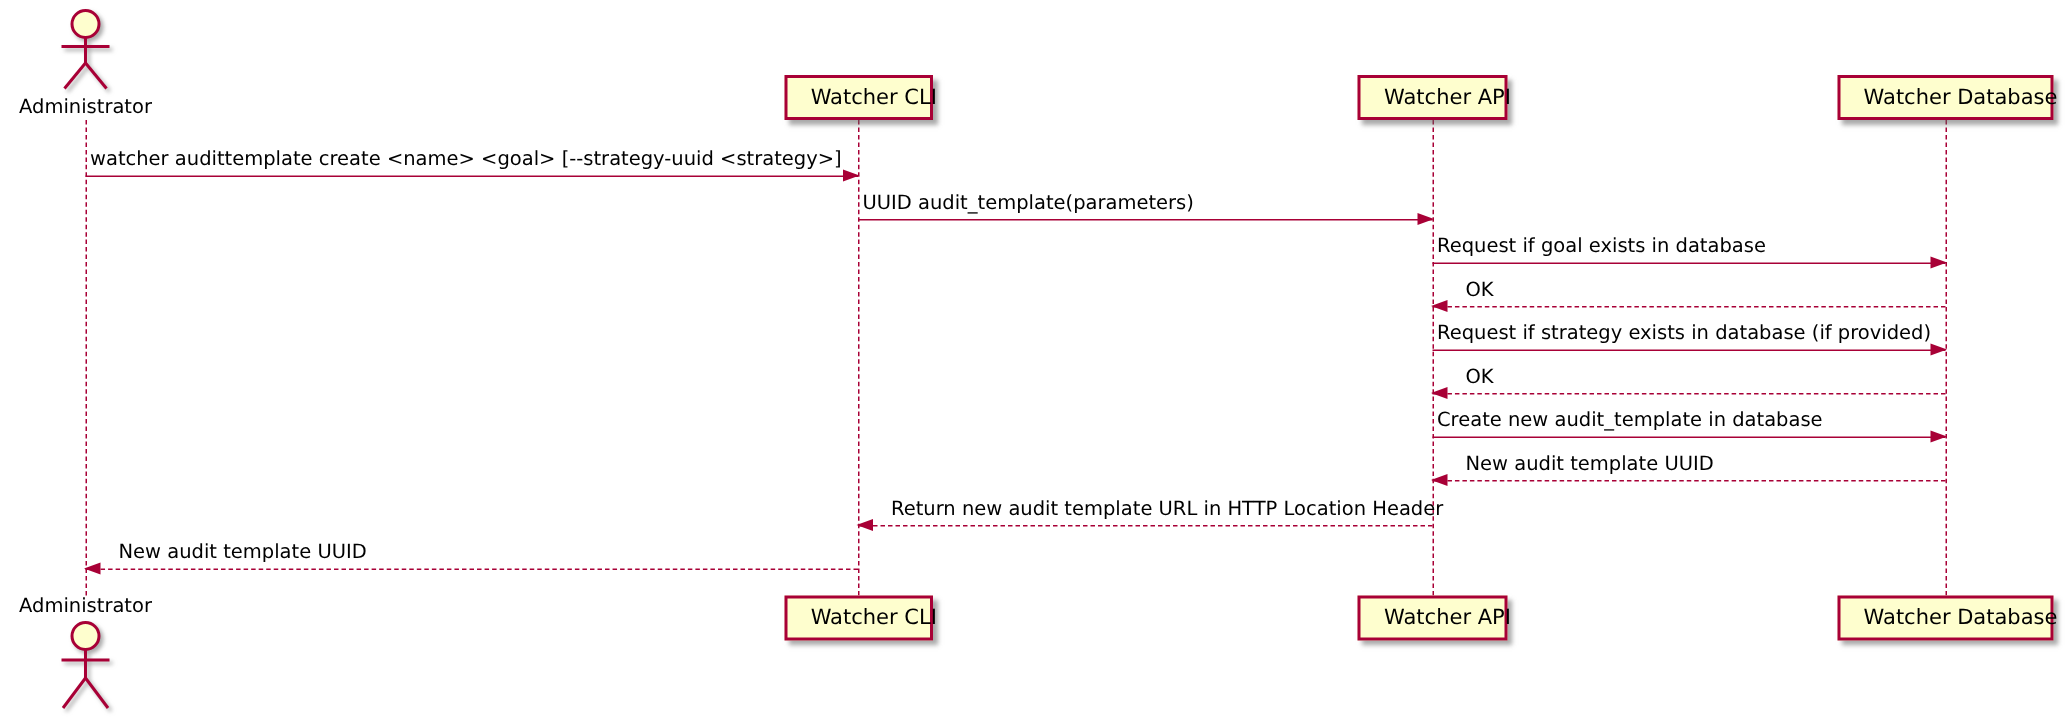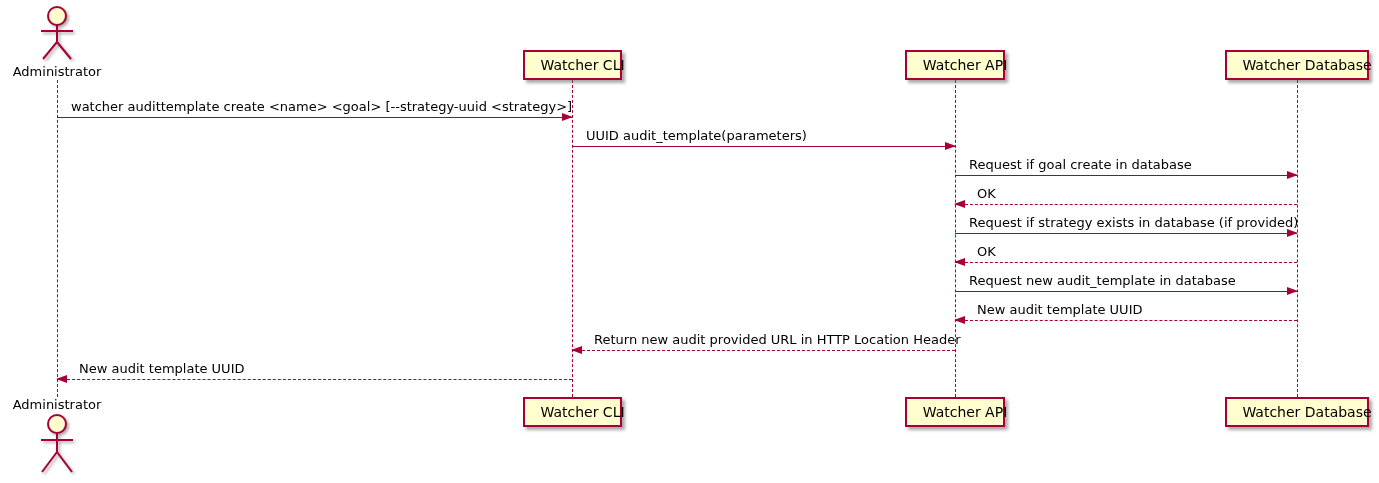--- a/index.html
+++ b/index.html
@@ -60,21 +60,21 @@
   .message { position: absolute; height: 0; }
   .msg-line {
     position: absolute;
     left: 0; right: 0; top: 0;
     border-top: 1px solid var(--line);
   }
   .message.dashed .msg-line { border-top-style: dashed; }
   .msg-label {
     position: absolute;
     bottom: 3px;
-    left: 14px;
+    left: 3px;
     white-space: nowrap;
     font-size: 13px;
     color: var(--txt);
   }
   .message.rtl .msg-label { left: 22px; text-align: right; }
   .arrowhead {
     position: absolute;
     width: 0; height: 0;
     top: -4px;
     border-top: 4.5px solid transparent;
@@ -112,21 +112,21 @@
     <div class="arrowhead right"></div>
   </div>
 
   <div class="message solid ltr" style="left:572px; top:146px; width:383px">
     <div class="msg-label">UUID audit_template(parameters)</div>
     <div class="msg-line"></div>
     <div class="arrowhead right"></div>
   </div>
 
   <div class="message solid ltr" style="left:955px; top:175px; width:342px">
-    <div class="msg-label">Request if goal create in database</div>
+    <div class="msg-label">Request if goal exists in database</div>
     <div class="msg-line"></div>
     <div class="arrowhead right"></div>
   </div>
 
   <div class="message dashed rtl" style="left:955px; top:204px; width:342px">
     <div class="msg-label">OK</div>
     <div class="msg-line"></div>
     <div class="arrowhead left"></div>
   </div>
 
@@ -136,33 +136,33 @@
     <div class="arrowhead right"></div>
   </div>
 
   <div class="message dashed rtl" style="left:955px; top:262px; width:342px">
     <div class="msg-label">OK</div>
     <div class="msg-line"></div>
     <div class="arrowhead left"></div>
   </div>
 
   <div class="message solid ltr" style="left:955px; top:291px; width:342px">
-    <div class="msg-label">Request new audit_template in database</div>
+    <div class="msg-label">Create new audit_template in database</div>
     <div class="msg-line"></div>
     <div class="arrowhead right"></div>
   </div>
 
   <div class="message dashed rtl" style="left:955px; top:320px; width:342px">
     <div class="msg-label">New audit template UUID</div>
     <div class="msg-line"></div>
     <div class="arrowhead left"></div>
   </div>
 
   <div class="message dashed rtl" style="left:572px; top:350px; width:383px">
-    <div class="msg-label">Return new audit provided URL in HTTP Location Header</div>
+    <div class="msg-label">Return new audit template URL in HTTP Location Header</div>
     <div class="msg-line"></div>
     <div class="arrowhead left"></div>
   </div>
 
   <div class="message dashed rtl" style="left:57px; top:379px; width:515px">
     <div class="msg-label">New audit template UUID</div>
     <div class="msg-line"></div>
     <div class="arrowhead left"></div>
   </div>
 

